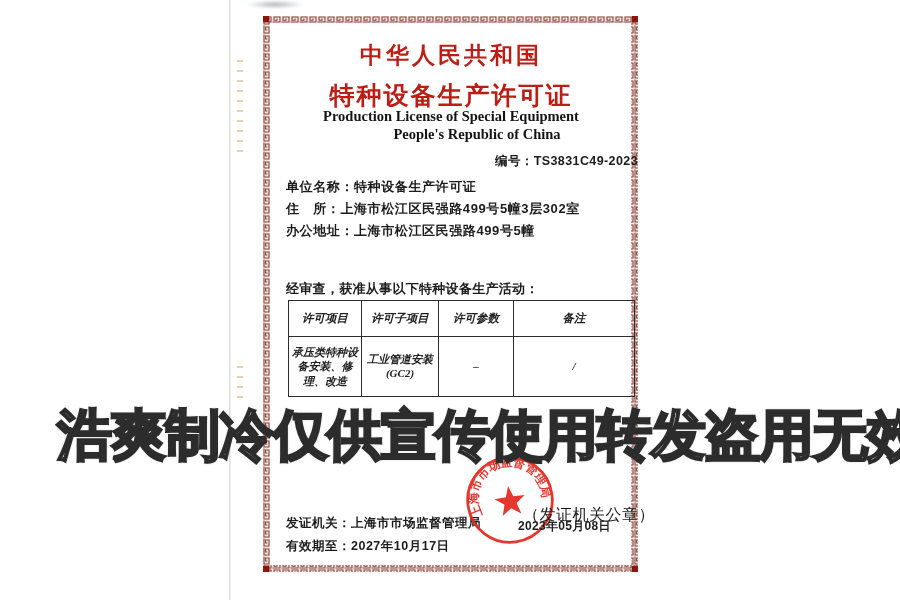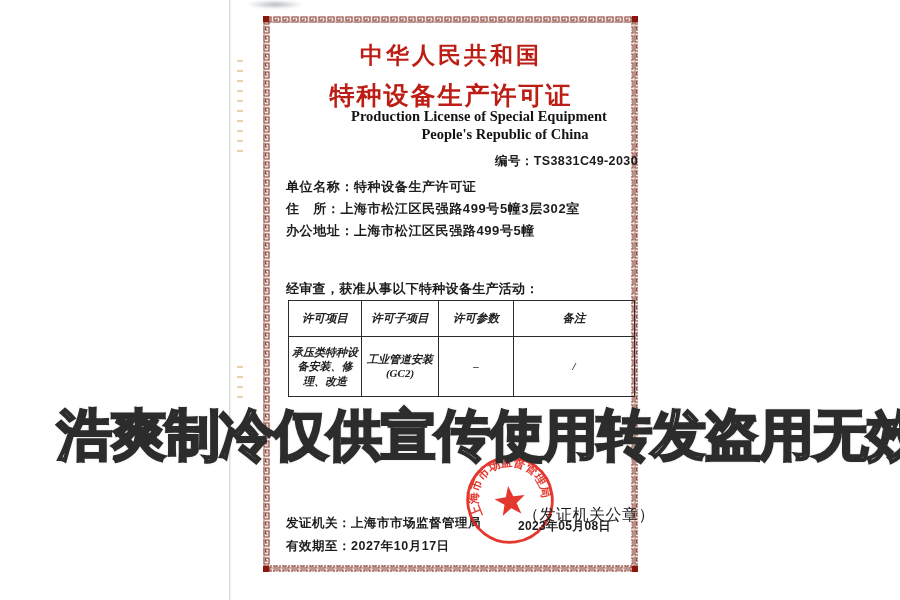--- a/index.html
+++ b/index.html
@@ -18,21 +18,21 @@
     background:repeating-linear-gradient(180deg,rgba(213,158,88,.8) 0 2px,rgba(213,158,88,0) 2px 10px);}
   .edge-marks.m1{top:60px;height:100px;}
   .edge-marks.m2{top:366px;height:34px;}
 
   .frame{position:absolute;left:263px;top:16px;}
 
   .title-cn{position:absolute;left:264px;width:374px;text-align:center;font-weight:bold;color:#bc1d14;}
   .title-cn.l1{top:40px;font-size:23px;letter-spacing:3px;}
   .title-cn.l2{top:79px;font-size:25px;letter-spacing:2px;}
   .title-en{position:absolute;left:264px;width:374px;text-align:center;font-weight:bold;color:#141414;
-    font-family:"Liberation Serif",serif;font-size:14.5px;margin-left:28px;}
+    font-family:"Liberation Serif",serif;font-size:14.5px;}
   .title-en.l1{top:108px;}
   .title-en.l2{top:126px;padding-left:26px;}
 
   .license-no{position:absolute;top:153px;left:495px;font-size:12.5px;font-weight:bold;letter-spacing:.4px;}
 
   .field{position:absolute;left:286px;font-size:13px;font-weight:bold;letter-spacing:.6px;}
   .field.f1{top:178px;} .field.f2{top:200px;} .field.f3{top:222px;}
   .field.note{top:280px;letter-spacing:.3px;}
 
   table.lic{position:absolute;left:288px;top:300px;border-collapse:collapse;}
@@ -86,21 +86,21 @@
     <rect x="369" y="0" width="6" height="6" fill="#8c150c"></rect>
     <rect x="0" y="550" width="6" height="6" fill="#8c150c"></rect>
     <rect x="369" y="550" width="6" height="6" fill="#8c150c"></rect>
   </svg>
 
   <div class="title-cn l1">中华人民共和国</div>
   <div class="title-cn l2">特种设备生产许可证</div>
   <div class="title-en l1">Production License of Special Equipment</div>
   <div class="title-en l2">People's Republic of China</div>
 
-  <div class="license-no"><span>编号：</span><span>TS3831C49-2030</span></div>
+  <div class="license-no"><span>编号：</span><span>TS3831C49-2023</span></div>
 
   <div class="field f1"><span>单位名称：</span><span>特种设备生产许可证</span></div>
   <div class="field f2"><span>住　所：</span><span>上海市松江区民强路499号5幢3层302室</span></div>
   <div class="field f3"><span>办公地址：</span><span>上海市松江区民强路499号5幢</span></div>
 
   <div class="field note">经审查，获准从事以下特种设备生产活动：</div>
 
   <table class="lic">
     <tbody>
         <tr>

